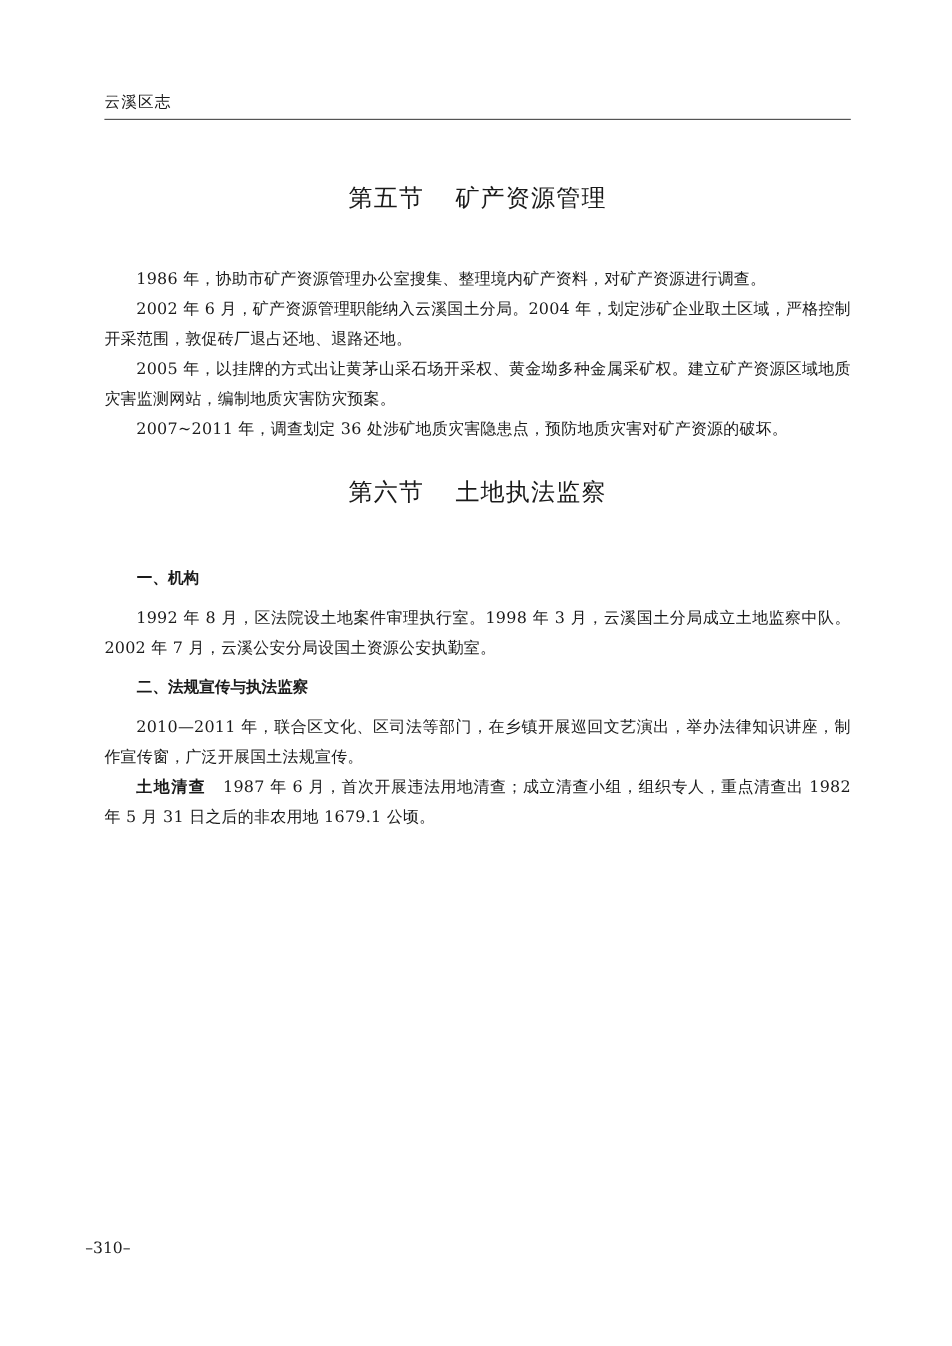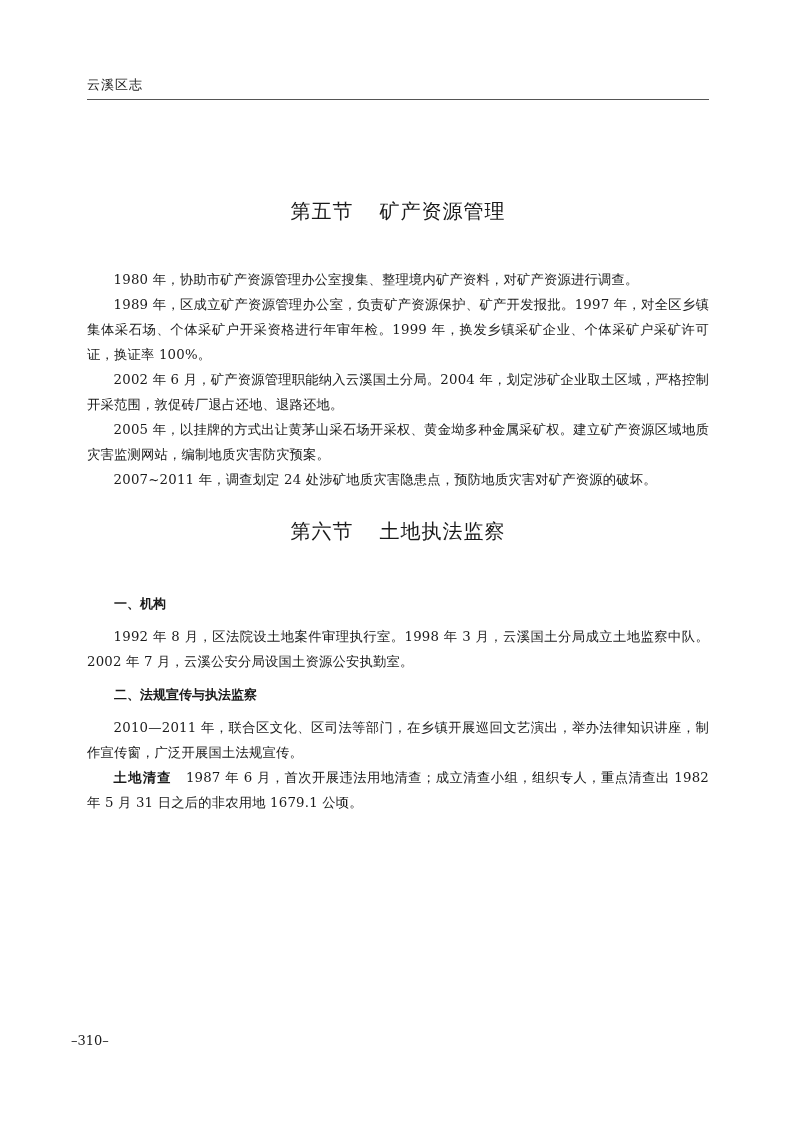--- a/index.html
+++ b/index.html
@@ -1,46 +1,45 @@
 <!DOCTYPE html>
 <html><head>
 <meta charset="utf-8">
 <style>
   html, body { margin: 0; padding: 0; background: #ffffff; }
   body { width: 793px; height: 1122px; position: relative; overflow: hidden;
          font-family: "DejaVu Serif", "Liberation Serif", serif; color: #1a1a1a; }
   .running-head { position: absolute; left: 87px; top: 76px; font-family: "DejaVu Sans", sans-serif;
                   font-size: 13px; letter-spacing: 1px; }
   .head-rule { position: absolute; left: 87px; top: 99px; width: 622px; height: 0; border-top: 1.3px solid #555; }
-  .content { position: absolute; left: 87px; top: 150px; width: 622px; margin-top: 46px; }
+  .content { position: absolute; left: 87px; top: 150px; width: 622px; }
   .section-title { text-align: center; font-family: "DejaVu Sans", sans-serif; font-size: 20px;
                    letter-spacing: 1px; margin: 0; font-weight: normal; }
   .section-title .gap { display: inline-block; width: 26px; }
   p { margin: 0; font-size: 13.3px; line-height: 25px; text-indent: 2em; text-align: justify; letter-spacing: 0.2px; }
   .sub-heading { font-family: "DejaVu Sans", sans-serif; font-size: 13px; font-weight: bold; margin: 0;
                  text-indent: 0; padding-left: 27px; line-height: 25px; }
   .run-in { font-weight: bold; font-family: "DejaVu Serif", serif; letter-spacing: 1px; }
   .page-number { position: absolute; left: 71px; top: 1033px; font-size: 13px; font-family: "DejaVu Serif", serif; }
 </style>
 </head>
 <body>
 
 <div class="running-head">云溪区志</div>
 <div class="head-rule"></div>
 
 <div class="content">
   <h2 class="section-title" style="margin-top:2px;">
     <span>第五节</span><span class="gap"></span><span>矿产资源管理</span>
   </h2>
   <div style="height:42px"></div>
-  <p>1980 年，协助市矿产资源管理办公室搜集、整理境内矿产资料，对矿产资源进行调查。</p>
-  <p>1989 年，区成立矿产资源管理办公室，负责矿产资源保护、矿产开发报批。1997 年，对全区乡镇集体采石场、个体采矿户开采资格进行年审年检。1999 年，换发乡镇采矿企业、个体采矿户采矿许可证，换证率 100%。</p>
+  <p>1986 年，协助市矿产资源管理办公室搜集、整理境内矿产资料，对矿产资源进行调查。</p>
   <p>2002 年 6 月，矿产资源管理职能纳入云溪国土分局。2004 年，划定涉矿企业取土区域，严格控制开采范围，敦促砖厂退占还地、退路还地。</p>
   <p>2005 年，以挂牌的方式出让黄茅山采石场开采权、黄金坳多种金属采矿权。建立矿产资源区域地质灾害监测网站，编制地质灾害防灾预案。</p>
-  <p>2007~2011 年，调查划定 24 处涉矿地质灾害隐患点，预防地质灾害对矿产资源的破坏。</p>
+  <p>2007~2011 年，调查划定 36 处涉矿地质灾害隐患点，预防地质灾害对矿产资源的破坏。</p>
 
   <div style="height:26px"></div>
   <h2 class="section-title">
     <span>第六节</span><span class="gap"></span><span>土地执法监察</span>
   </h2>
   <div style="height:46px"></div>
   <div class="sub-heading">一、机构</div>
   <div style="height:8px"></div>
   <p>1992 年 8 月，区法院设土地案件审理执行室。1998 年 3 月，云溪国土分局成立土地监察中队。2002 年 7 月，云溪公安分局设国土资源公安执勤室。</p>
   <div style="height:8px"></div>

